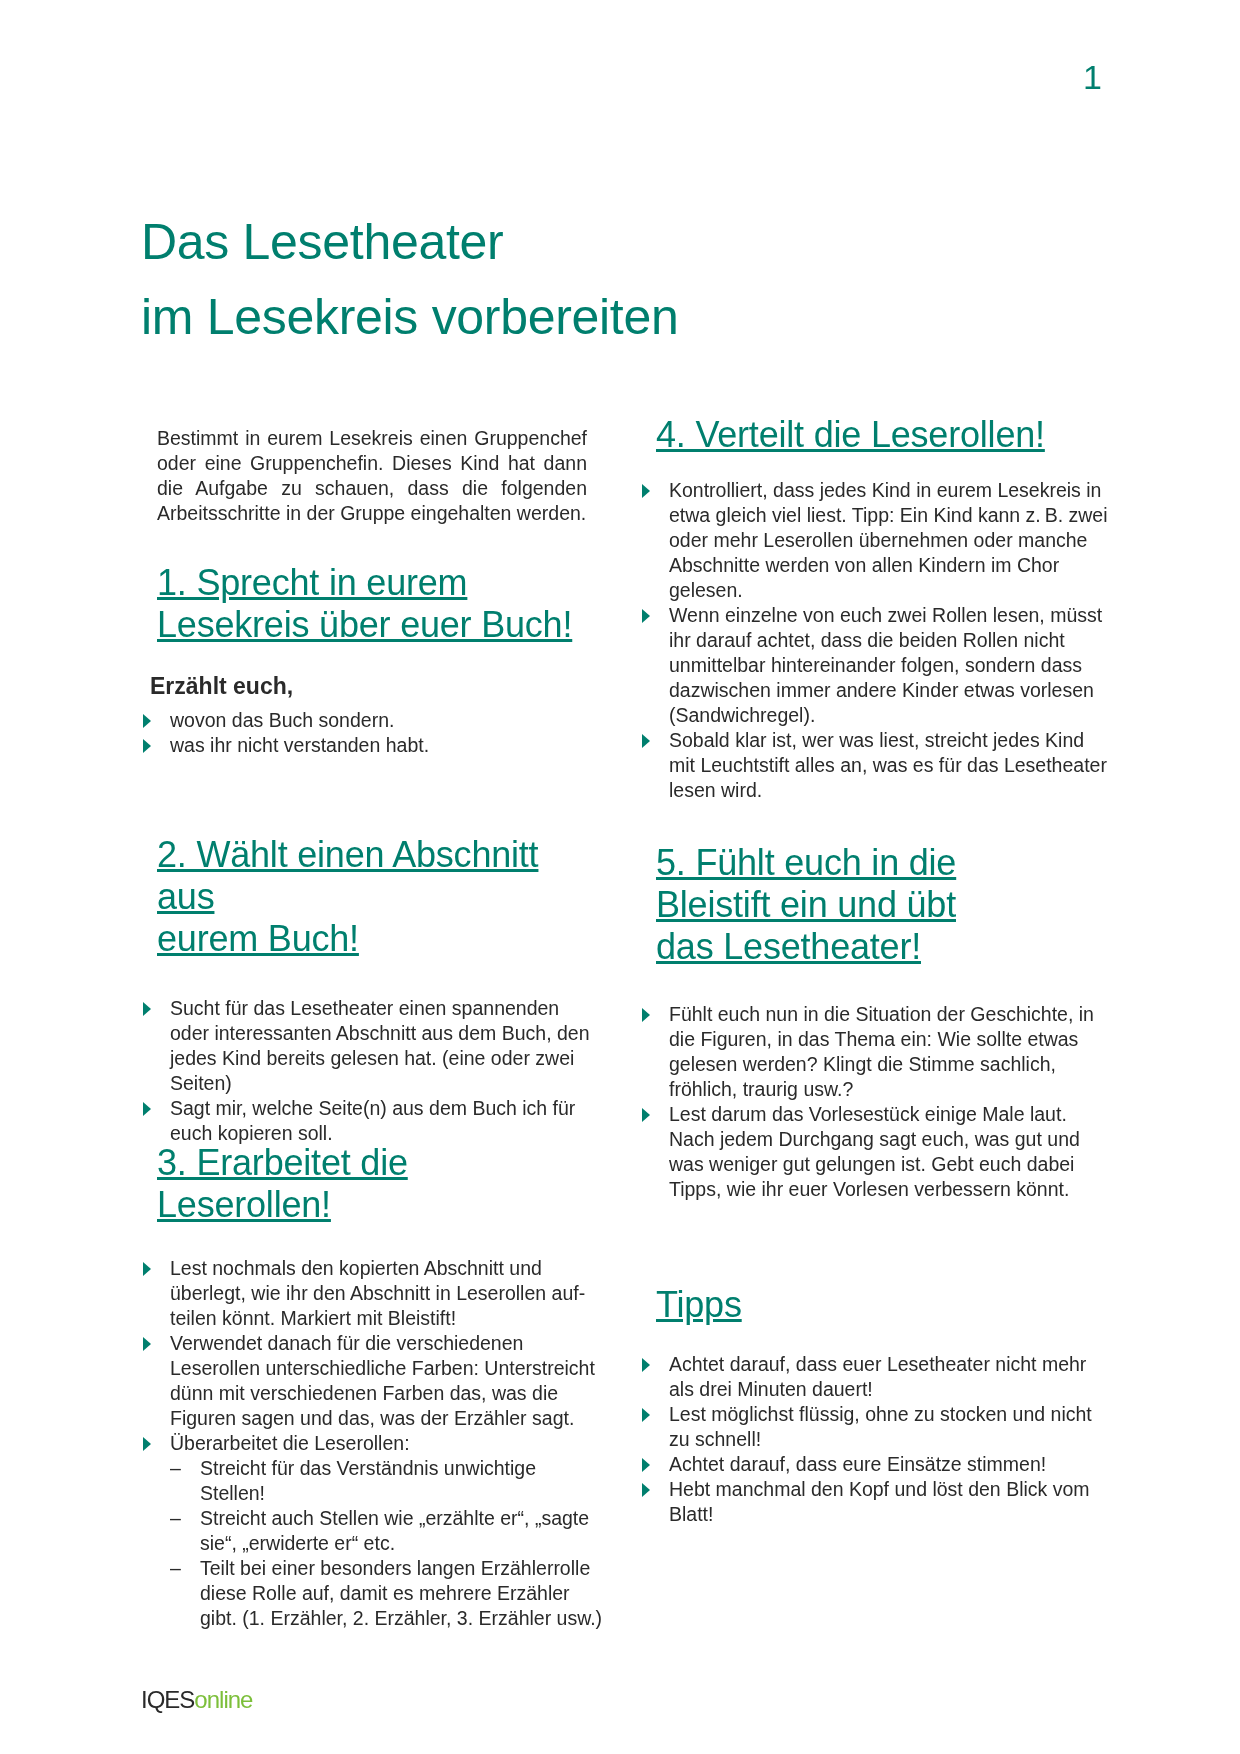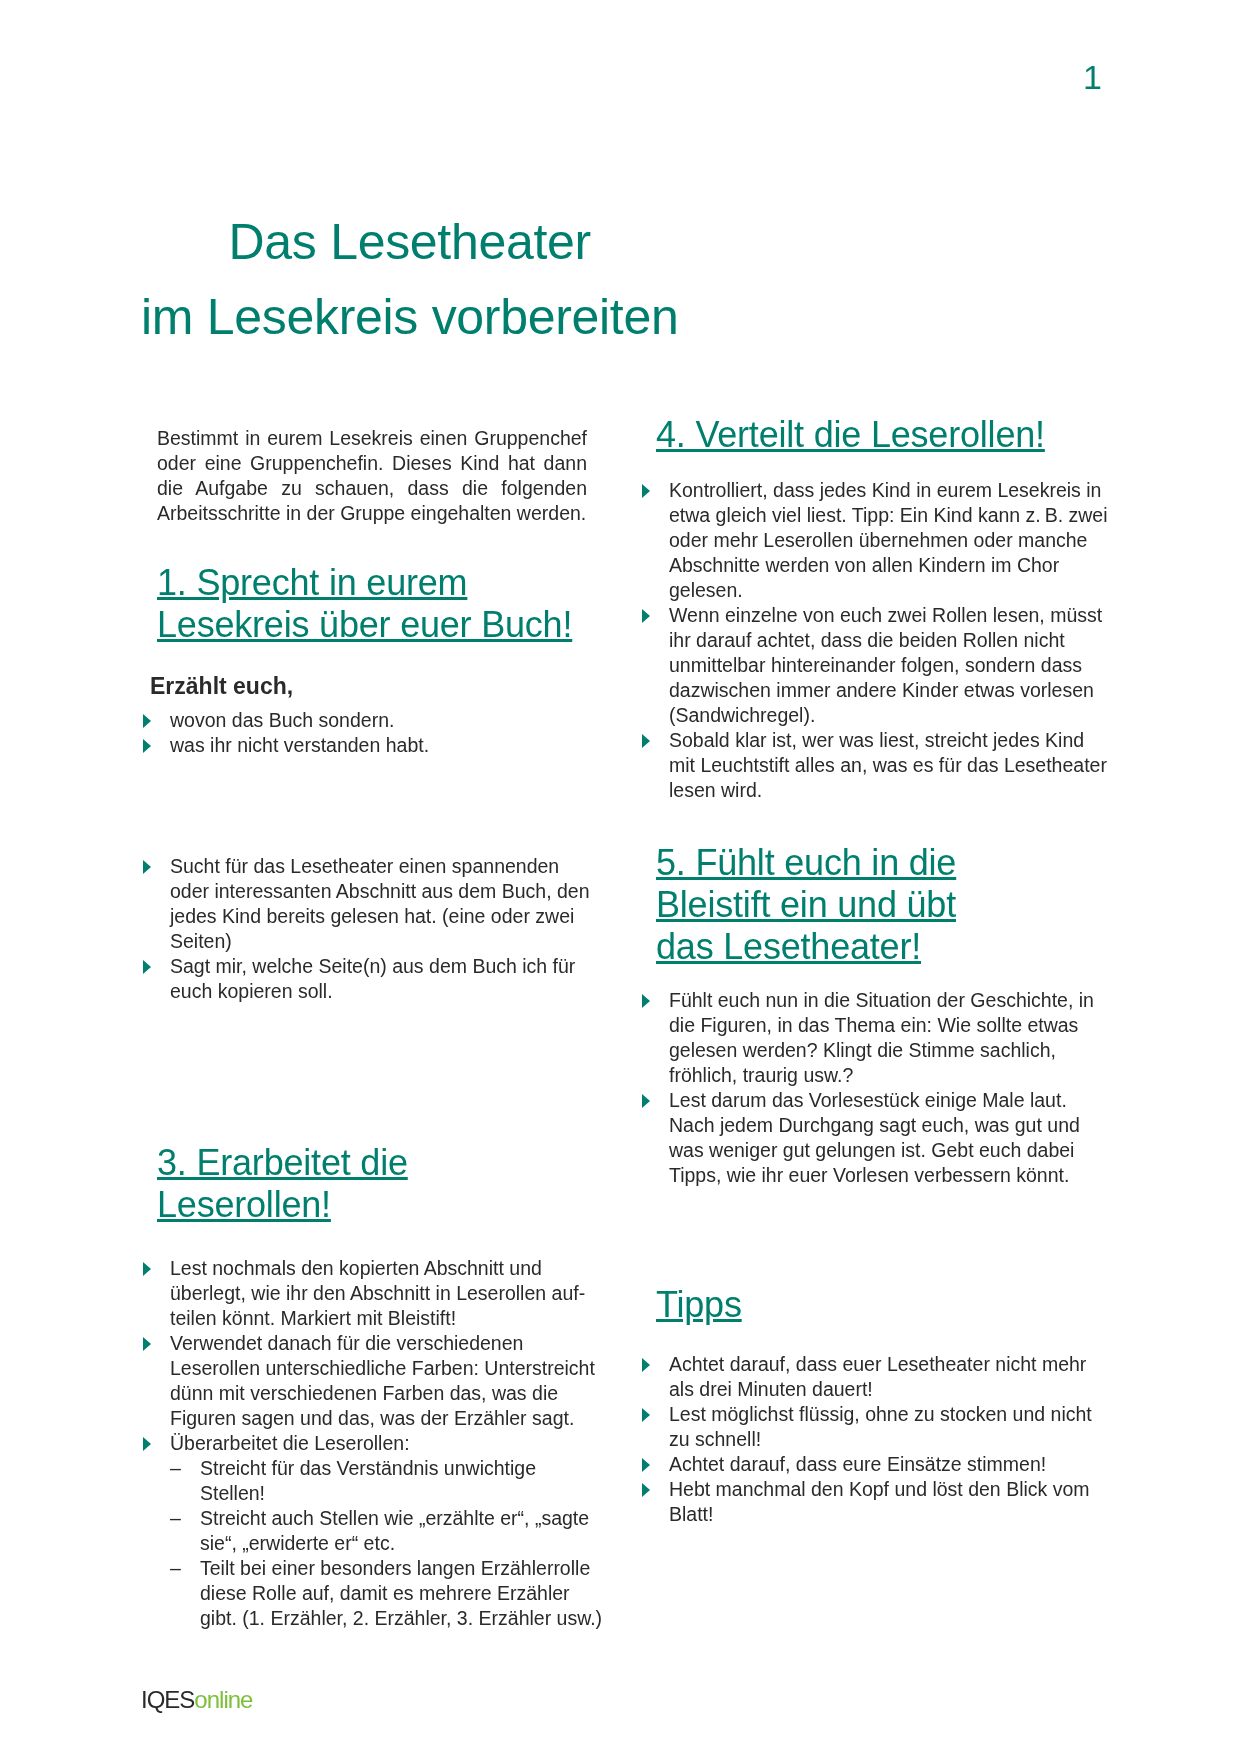--- a/index.html
+++ b/index.html
@@ -1,19 +1,19 @@
 <!DOCTYPE html>
 <html><head>
 <meta charset="utf-8">
 <style>
   html, body { margin: 0; padding: 0; background: #ffffff; }
   body { width: 1240px; height: 1754px; position: relative; font-family: "Liberation Sans", sans-serif; color: #2a2a2a; overflow: hidden; }
   .page-number { position: absolute; right: 138px; top: 58px; font-size: 34px; color: #007f6e; font-weight: 300; }
   .title { position: absolute; left: 141px; top: 205px; margin: 0; font-weight: normal; color: #007f6e; font-size: 50px; line-height: 75px; letter-spacing: -0.3px; }
-  .title span { display: block; text-align: center; }
+  .title span { display: block; }
   .col { position: absolute; top: 0; }
   .col-left { left: 141px; width: 462px; }
   .col-right { left: 640px; width: 470px; }
   .section { position: absolute; left: 0; width: 100%; }
   .h2 { margin: 16px; font-weight: normal; color: #007f6e; font-size: 36px; line-height: 42px; letter-spacing: -0.2px; text-decoration: underline; }
   .intro { font-size: 19.5px; line-height: 25px; text-align: justify; margin: 16px; }
   .lead { font-size: 23px; line-height: 25px; margin: 9px; font-weight: bold; }
   ul.bullets { list-style: none; margin: 0; padding: 0; }
   ul.bullets > li { position: relative; padding-left: 29px; font-size: 19.5px; line-height: 25px; }
   ul.bullets > li .bullet-icon { position: absolute; left: 2px; top: 6px; width: 0; height: 0; border-top: 7px solid transparent; border-bottom: 7px solid transparent; border-left: 8px solid #007f6e; }
@@ -46,20 +46,24 @@
       <span>Lesekreis über euer Buch!</span>
     </h2>
     <p class="lead" style="margin-top:28px;">Erzählt euch,</p>
     <ul class="bullets">
       <li><span class="bullet-icon"></span><span>wovon das Buch sondern.</span></li>
       <li><span class="bullet-icon"></span><span>was ihr nicht verstanden habt.</span></li>
     </ul>
   </div>
 
   <div class="section" style="top:818px;">
+    <h2 class="h2">
+      <span>2. Wählt einen Abschnitt aus</span><br>
+      <span>eurem Buch!</span>
+    </h2>
     <ul class="bullets" style="margin-top:36px;">
       <li><span class="bullet-icon"></span><span>Sucht für das Lesetheater einen spannenden oder interessanten Abschnitt aus dem Buch, den jedes Kind bereits gelesen hat. (eine oder zwei Seiten)</span></li>
       <li><span class="bullet-icon"></span><span>Sagt mir, welche Seite(n) aus dem Buch ich für euch kopieren soll.</span></li>
     </ul>
   </div>
 
   <div class="section" style="top:1126px;">
     <h2 class="h2">3. Erarbeitet die Leserollen!</h2>
     <ul class="bullets" style="margin-top:30px;">
       <li><span class="bullet-icon"></span><span>Lest nochmals den kopierten Abschnitt und überlegt, wie ihr den Abschnitt in Leserollen auf­teilen könnt. Markiert mit Bleistift!</span></li>
@@ -85,21 +89,21 @@
       <li><span class="bullet-icon"></span><span>Sobald klar ist, wer was liest, streicht jedes Kind mit Leuchtstift alles an, was es für das Lese­theater lesen wird.</span></li>
     </ul>
   </div>
 
   <div class="section" style="top:826px;">
     <h2 class="h2">
       <span>5. Fühlt euch in die</span><br>
       <span>Bleistift ein und übt</span><br>
       <span>das Lesetheater!</span>
     </h2>
-    <ul class="bullets" style="margin-top:20px;">
+    <ul class="bullets" style="margin-top:34px;">
       <li><span class="bullet-icon"></span><span>Fühlt euch nun in die Situation der Geschichte, in die Figuren, in das Thema ein: Wie sollte etwas gelesen werden? Klingt die Stimme sach­lich, fröhlich, traurig usw.?</span></li>
       <li><span class="bullet-icon"></span><span>Lest darum das Vorlesestück einige Male laut. Nach jedem Durchgang sagt euch, was gut und was weniger gut gelungen ist. Gebt euch dabei Tipps, wie ihr euer Vorlesen verbessern könnt.</span></li>
     </ul>
   </div>
 
   <div class="section" style="top:1268px;">
     <h2 class="h2">Tipps</h2>
     <ul class="bullets" style="margin-top:26px;">
       <li><span class="bullet-icon"></span><span>Achtet darauf, dass euer Lesetheater nicht mehr als drei Minuten dauert!</span></li>
       <li><span class="bullet-icon"></span><span>Lest möglichst flüssig, ohne zu stocken und nicht zu schnell!</span></li>

